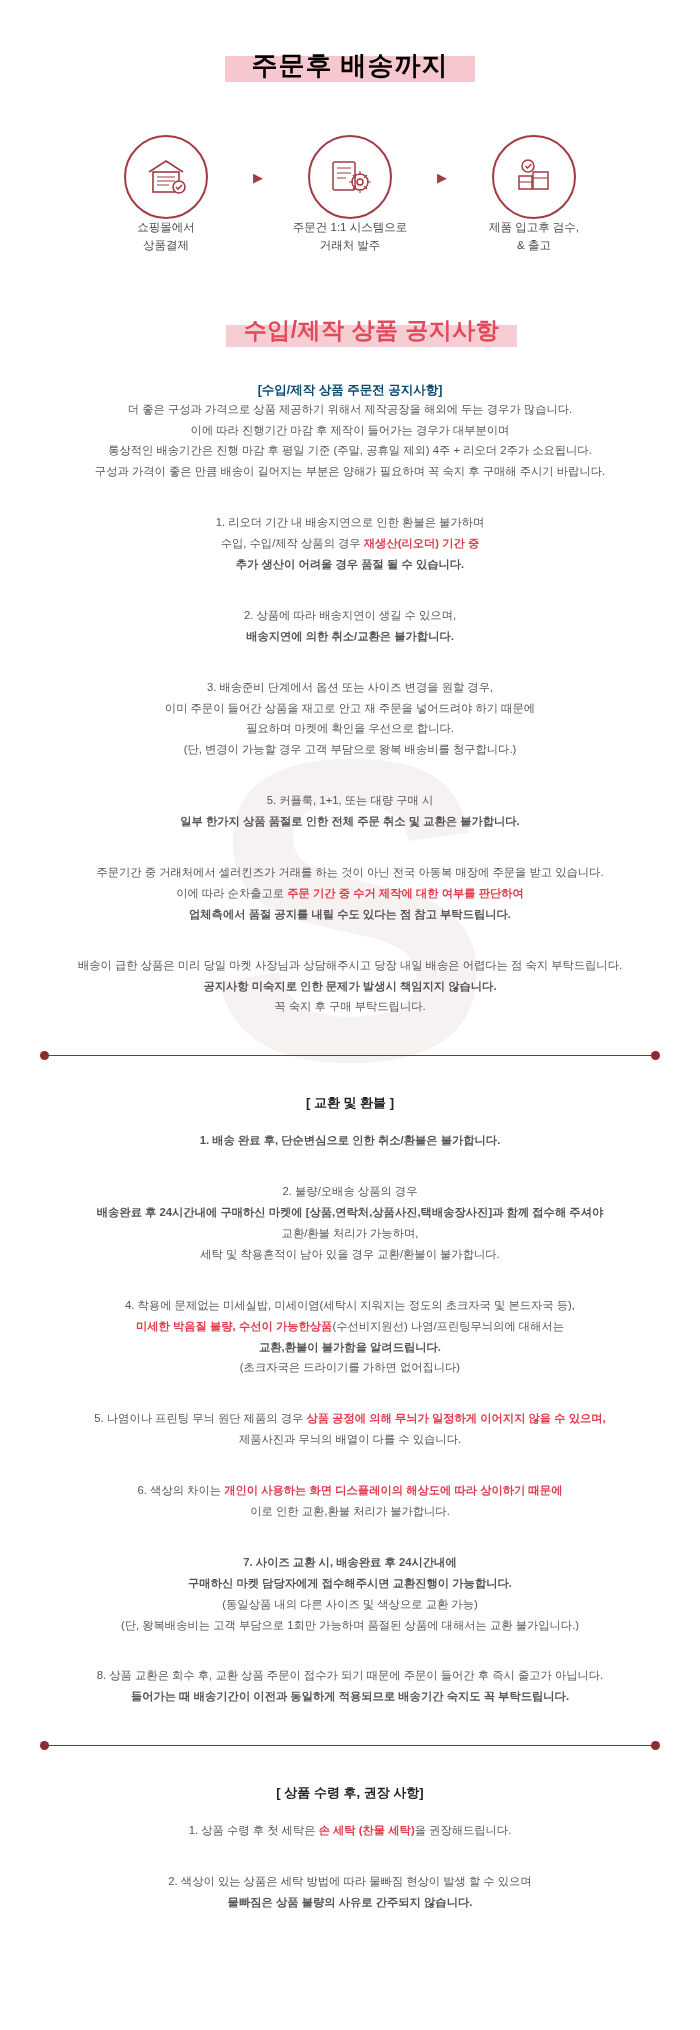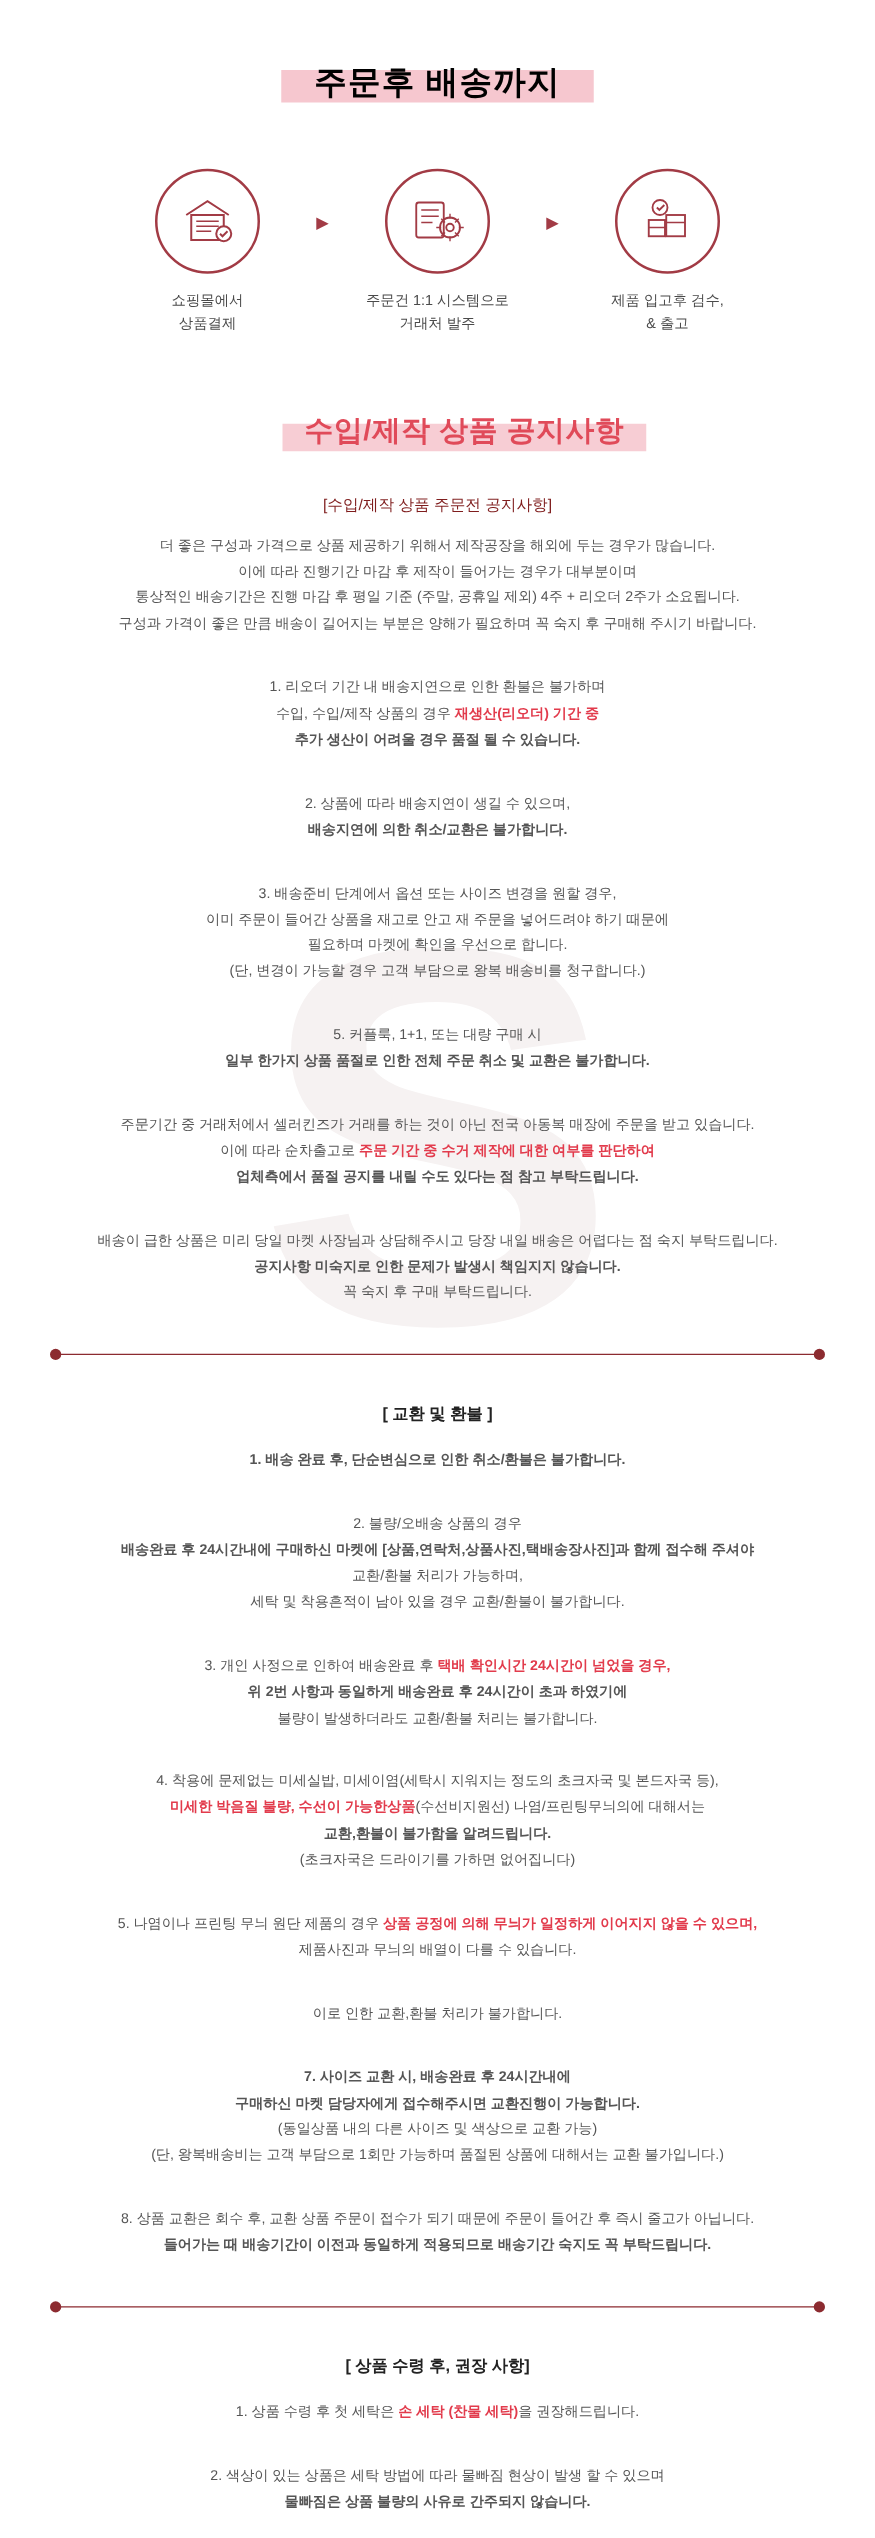--- a/index.html
+++ b/index.html
@@ -86,21 +86,20 @@
     height: 84px;
     margin: 0 auto;
     border: 2px solid #a23b45;
     border-radius: 50%;
     display: flex;
     align-items: center;
     justify-content: center;
   }
   .circle svg { display: block; }
   .step-label {
-    margin-top: 14px;
     font-size: 11.5px;
     line-height: 1.55;
     color: #4a4a4a;
     white-space: pre-line;
   }
   .arrow {
     width: 22px;
     margin-top: 36px;
     text-align: center;
     color: #a23b45;
@@ -142,23 +141,22 @@
   .content {
     position: relative;
     z-index: 2;
     padding: 0 40px;
     text-align: center;
   }
   .block { margin-top: 30px; }
   .block.tight { margin-top: 16px; }
   .h-bold {
     font-size: 12.5px;
-    font-weight: normal;
-    color: #7f1d1d;
-    margin-bottom: 14px;
+    font-weight: bold;
+    color: #0c4a6e;
   }
   p.line {
     margin: 0;
     font-size: 11.3px;
     line-height: 1.85;
     color: #555555;
     white-space: pre-line;
   }
   .red { color: #e23b4c; font-weight: bold; }
 
@@ -323,39 +321,35 @@
       <p class="line red">1. 배송 완료 후, 단순변심으로 인한 취소/환불은 불가합니다.</p>
     </div>
 
     <div class="block">
       <p class="line">2. 불량/오배송 상품의 경우</p>
       <p class="line red">배송완료 후 24시간내에 구매하신 마켓에 [상품,연락처,상품사진,택배송장사진]과 함께 접수해 주셔야</p>
       <p class="line">교환/환불 처리가 가능하며,</p>
       <p class="line">세탁 및 착용흔적이 남아 있을 경우 교환/환불이 불가합니다.</p>
     </div>
 
-    <div class="block">
-      <p class="line"><span>3. 개인 사정으로 인하여 배송완료 후 </span><span class="red">택배 확인시간 24시간이 넘었을 경우,</span></p>
-      <p class="line red">위 2번 사항과 동일하게 배송완료 후 24시간이 초과 하였기에</p>
-      <p class="line">불량이 발생하더라도 교환/환불 처리는 불가합니다.</p>
-    </div>
 
     <div class="block">
       <p class="line">4. 착용에 문제없는 미세실밥, 미세이염(세탁시 지워지는 정도의 초크자국 및 본드자국 등),</p>
       <p class="line"><span class="red">미세한 박음질 불량, 수선이 가능한상품</span><span>(수선비지원선) 나염/프린팅무늬의에 대해서는</span></p>
       <p class="line red">교환,환불이 불가함을 알려드립니다.</p>
       <p class="line">(초크자국은 드라이기를 가하면 없어집니다)</p>
     </div>
 
     <div class="block">
       <p class="line"><span>5. 나염이나 프린팅 무늬 원단 제품의 경우 </span><span class="red">상품 공정에 의해 무늬가 일정하게 이어지지 않을 수 있으며,</span></p>
       <p class="line">제품사진과 무늬의 배열이 다를 수 있습니다.</p>
     </div>
 
     <div class="block">
+      <p class="line"><span>6. 색상의 차이는 </span><span class="red">개인이 사용하는 화면 디스플레이의 해상도에 따라 상이하기 때문에</span></p>
       <p class="line">이로 인한 교환,환불 처리가 불가합니다.</p>
     </div>
 
     <div class="block">
       <p class="line red">7. 사이즈 교환 시, 배송완료 후 24시간내에</p>
       <p class="line red">구매하신 마켓 담당자에게 접수해주시면 교환진행이 가능합니다.</p>
       <p class="line">(동일상품 내의 다른 사이즈 및 색상으로 교환 가능)</p>
       <p class="line">(단, 왕복배송비는 고객 부담으로 1회만 가능하며 품절된 상품에 대해서는 교환 불가입니다.)</p>
     </div>
 

